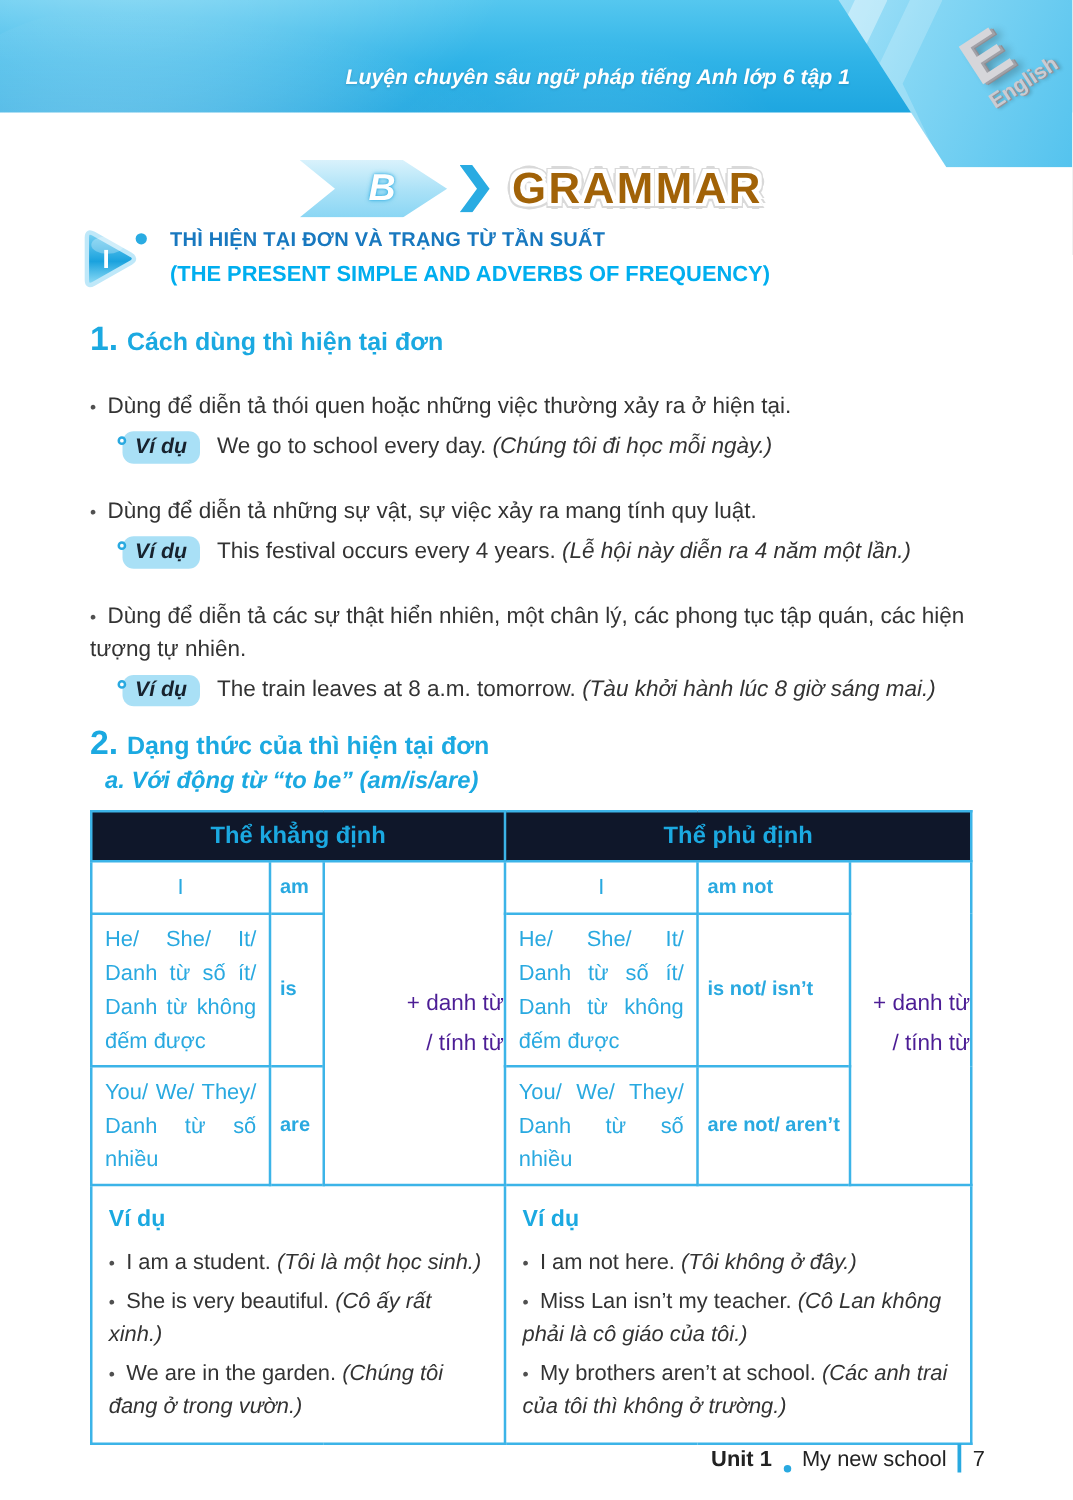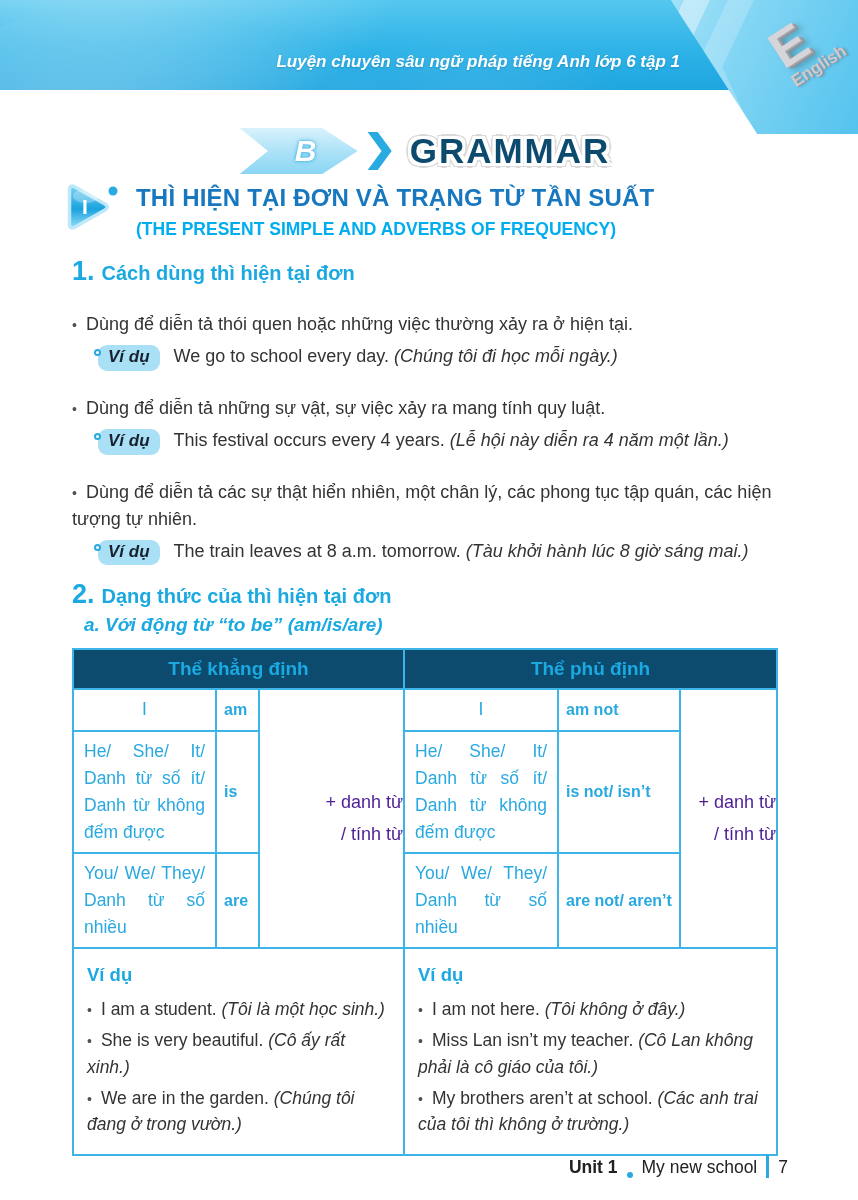--- a/index.html
+++ b/index.html
@@ -35,51 +35,51 @@
   
   .banner { position:absolute; top:128px; left:0; width:858px; display:flex; justify-content:center;
     align-items:center; gap:10px; }
   .banner-arrow { width:118px; height:46px; display:flex; align-items:center; justify-content:center;
     background:linear-gradient(180deg,#d9f2fc 0%,#a9e1f7 55%,#8ad6f4 100%);
     clip-path:polygon(0 0,70% 0,100% 50%,70% 100%,0 100%,24% 50%); padding-left:14px; }
   .banner-letter { color:#fff; font-weight:800; font-size:30px; font-style:italic;
     text-shadow:0 0 4px rgba(41,171,226,.75), 0 0 2px rgba(41,171,226,.9); }
   .banner-chevron { width:24px; height:38px; background:#29abe2;
     clip-path:polygon(0 0,42% 0,100% 50%,42% 100%,0 100%,58% 50%); }
-  .banner-title { font-size:35px; font-weight:800; letter-spacing:2px; color:#0c4a6e; padding:0 8px;
+  .banner-title { font-size:35px; font-weight:800; letter-spacing:2px; color:#a16207; padding:0 8px;
     text-shadow:-3px -3px 0 #fff,3px -3px 0 #fff,-3px 3px 0 #fff,3px 3px 0 #fff,
       -3px 0 0 #fff,3px 0 0 #fff,0 -3px 0 #fff,0 3px 0 #fff,
       -5px 0 0 #d9d9d9,5px 0 0 #d9d9d9,0 -5px 0 #d9d9d9,0 5px 0 #d9d9d9,
       -4px -4px 0 #d9d9d9,4px -4px 0 #d9d9d9,-4px 4px 0 #d9d9d9,4px 4px 0 #d9d9d9; }
 
   
   .lesson-head { position:absolute; top:178px; left:62px; display:flex; gap:18px; }
   .play-icon { width:56px; height:58px; flex:0 0 auto; }
-  .lesson-title-vi { font-size:24px; font-weight:800; color:#1878bf; letter-spacing:.2px; margin-top:6px; }
+  .lesson-title-vi { font-size:16px; font-weight:800; color:#1878bf; letter-spacing:.2px; margin-top:6px; }
   .lesson-title-en { font-size:17.5px; font-weight:800; color:#00aeef; margin-top:7px; }
 
   
   .content { position:absolute; top:252px; left:72px; width:710px; }
   .sec { margin:4px 0 4px; color:#1ba9e1; display:flex; align-items:baseline; }
   .sec-num { font-size:27px; font-weight:800; margin-right:7px; }
   .sec-title { font-size:20px; font-weight:700; }
   p.bullet { margin:24px 0 6px; font-size:18px; color:#333; line-height:1.5; }
   .b { color:#505050; margin-right:9px; font-size:14px; }
   .exrow { margin:4px 0 13px 22px; font-size:18px; color:#333; line-height:1.4; }
   .ring { display:inline-block; width:7px; height:7px; border:2px solid #29a9e0; border-radius:50%;
     margin-right:-3px; position:relative; top:-6px; background:#fff; }
   .pill { display:inline-block; background:#a9e0f6; color:#17222e; font-weight:700; font-style:italic;
     font-size:17px; border-radius:9px; padding:0 10px 2px; margin-right:14px; }
   .vi { font-style:italic; }
   .subsec { margin:0 12px 12px; color:#1ba9e1; font-weight:700; font-style:italic; font-size:19px; }
 
   
   table.gram { border-collapse:collapse; table-layout:fixed; width:704px; margin-top:6px; }
   table.gram th, table.gram td { border:2px solid #3cb4e8; }
-  table.gram th { background:#0c4a6e; color:#1ba9e1; font-size:19px; font-weight:700; height:40px; }
+  table.gram th { background:#0f172a; color:#1ba9e1; font-size:19px; font-weight:700; height:40px; }
   td.subject { color:#29a9e0; font-size:17.5px; padding:6px 10px; text-align:justify; line-height:1.55; }
   td.subject.center { text-align:center; }
   td.verb { color:#29a9e0; font-weight:700; font-size:16px; padding:4px 5px 4px 7px; }
   td.comp { color:#4c1d95; text-align:right; font-size:18px; line-height:1.75; }
   td.examples { vertical-align:top; padding:12px 13px; color:#333; font-size:17.5px; line-height:1.5; }
   .vd { color:#1ba9e1; font-weight:700; font-size:18.5px; margin-bottom:7px; }
   p.exline { margin:5px 0; }
   tr.r1 { height:40px; } tr.r2 { height:114px; } tr.r3 { height:86px; } tr.r4 { height:178px; }
 
   

